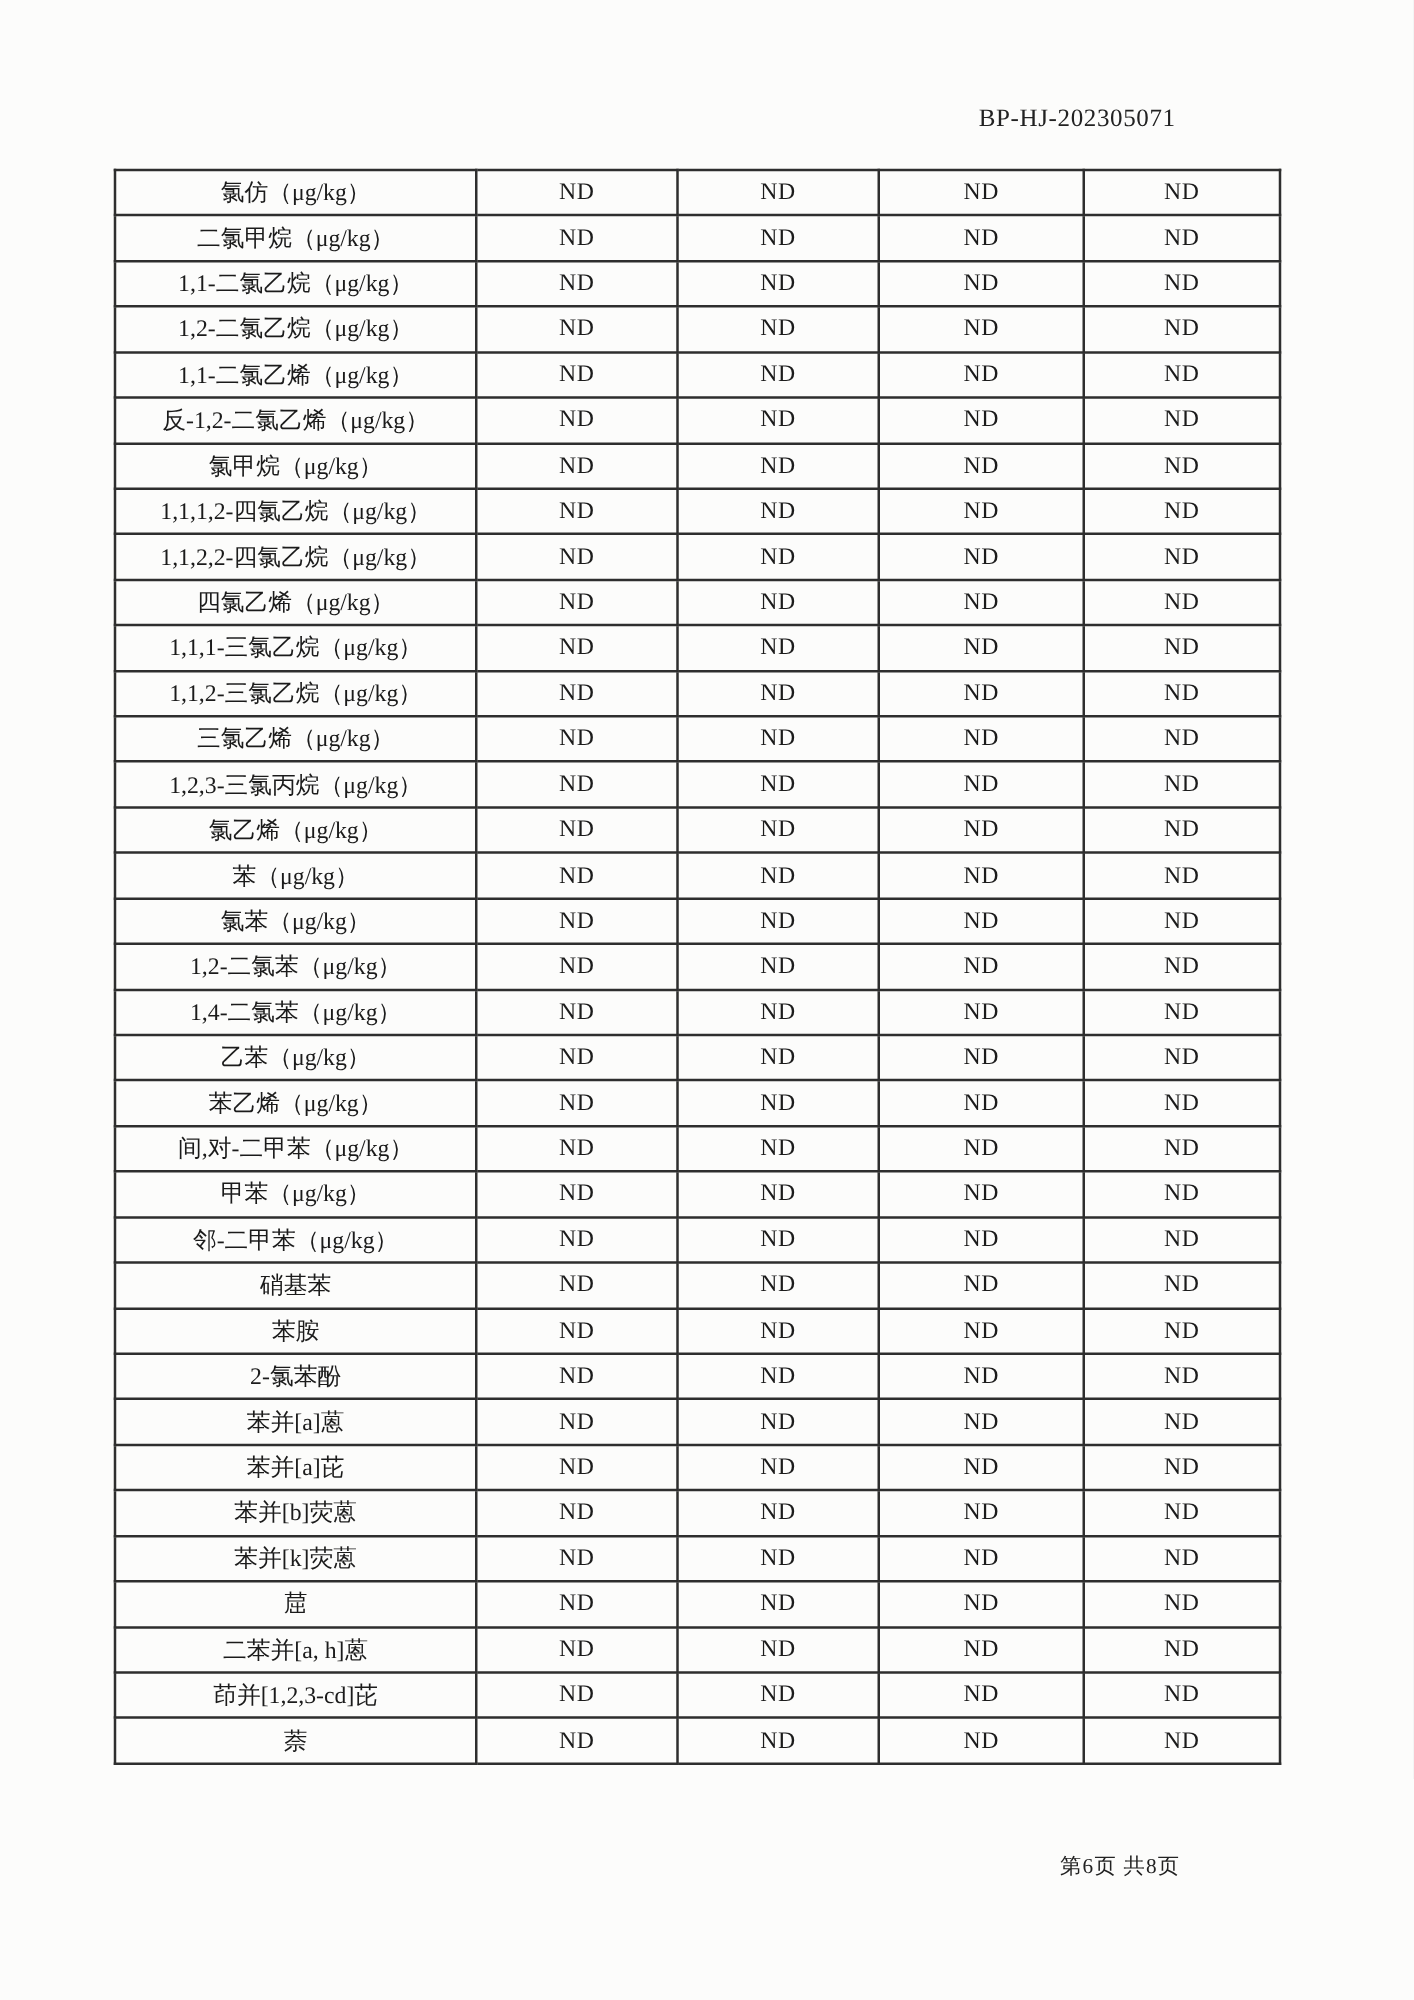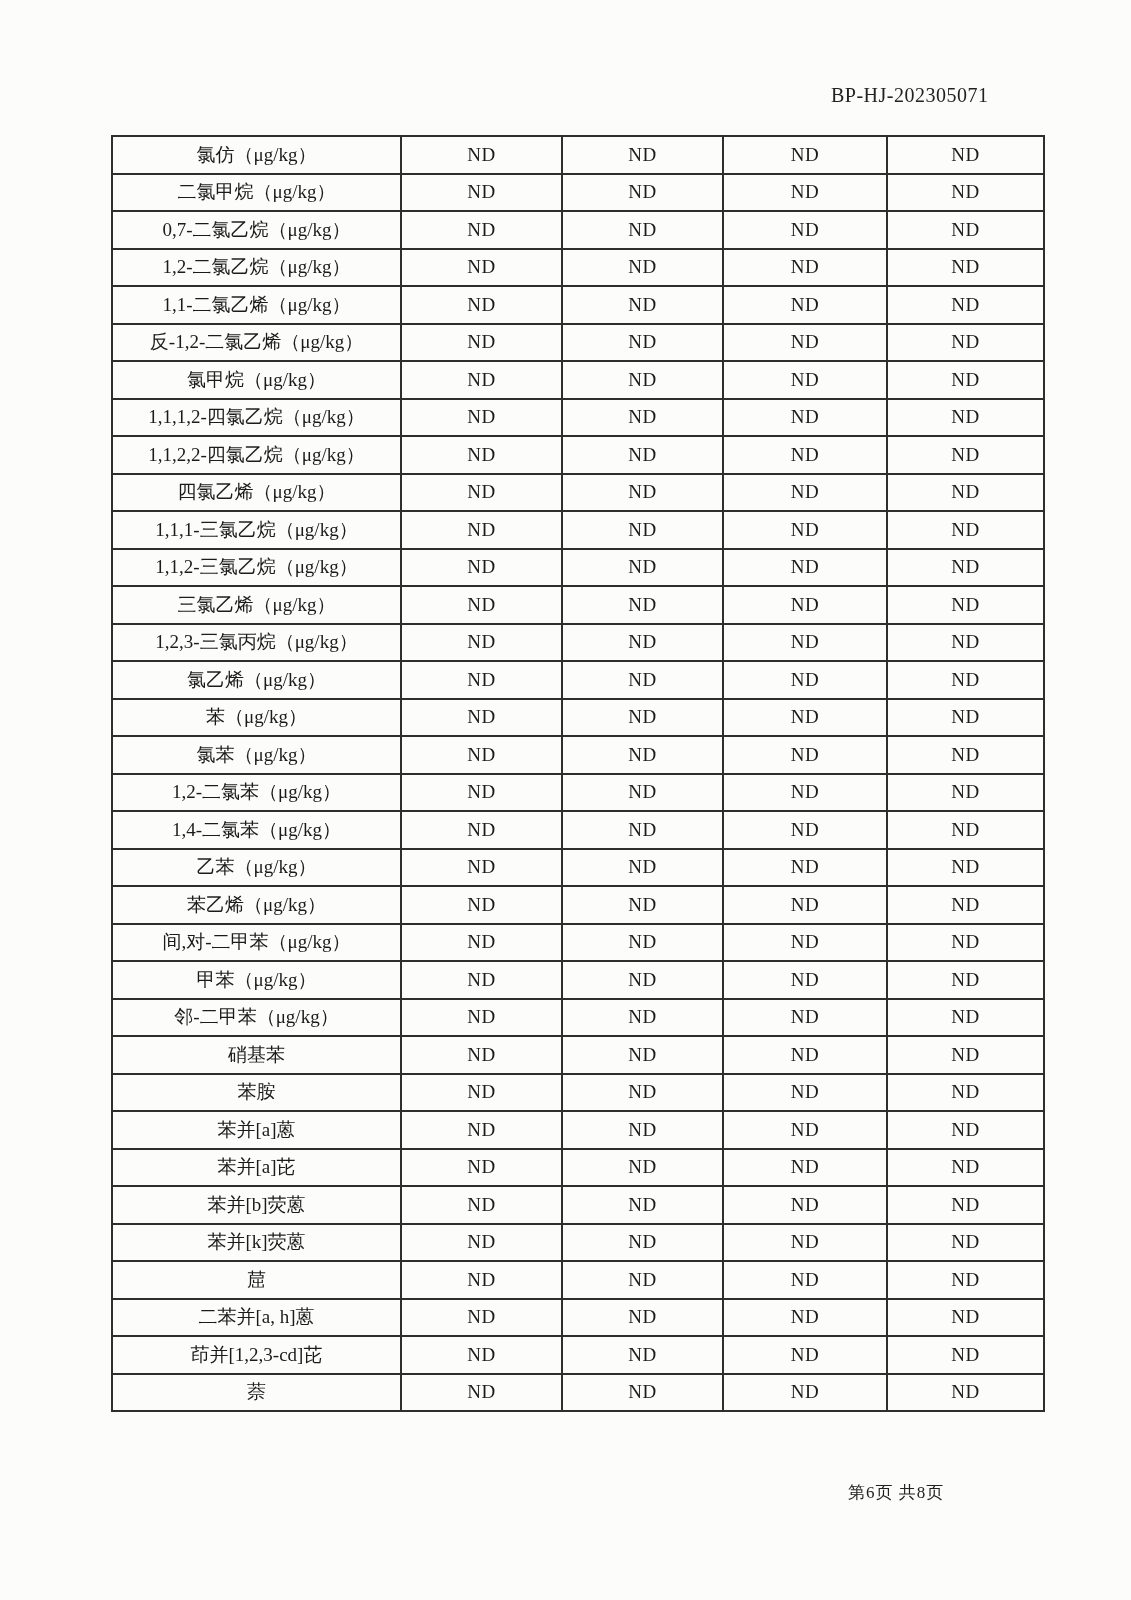--- a/index.html
+++ b/index.html
@@ -13,25 +13,24 @@
     color: #1e1e1e;
     overflow: hidden;
   }
   .report-code {
     position: absolute;
     top: 84px;
     left: 783px;
     font-size: 20px;
     letter-spacing: 0.5px;
     color: #222;
-    margin-left: 48px;
   }
   table.results-table {
     position: absolute;
-    left: 111px;
+    left: 91px;
     top: 135px;
     width: 932px;
     height: 1277px;
     border-collapse: collapse;
     table-layout: fixed;
   }
   .results-table td {
     border: 2px solid #2e2e2e;
     padding: 0 4px;
     text-align: center;
@@ -92,21 +91,21 @@
           <td class="value-cell">ND</td>
         </tr>
         <tr>
           <td class="label-cell">二氯甲烷（μg/kg）</td>
           <td class="value-cell">ND</td>
           <td class="value-cell">ND</td>
           <td class="value-cell">ND</td>
           <td class="value-cell">ND</td>
         </tr>
         <tr>
-          <td class="label-cell">0,7-二氯乙烷（μg/kg）</td>
+          <td class="label-cell">1,1-二氯乙烷（μg/kg）</td>
           <td class="value-cell">ND</td>
           <td class="value-cell">ND</td>
           <td class="value-cell">ND</td>
           <td class="value-cell">ND</td>
         </tr>
         <tr>
           <td class="label-cell">1,2-二氯乙烷（μg/kg）</td>
           <td class="value-cell">ND</td>
           <td class="value-cell">ND</td>
           <td class="value-cell">ND</td>
@@ -254,20 +253,27 @@
         </tr>
         <tr>
           <td class="label-cell">硝基苯</td>
           <td class="value-cell">ND</td>
           <td class="value-cell">ND</td>
           <td class="value-cell">ND</td>
           <td class="value-cell">ND</td>
         </tr>
         <tr>
           <td class="label-cell">苯胺</td>
+          <td class="value-cell">ND</td>
+          <td class="value-cell">ND</td>
+          <td class="value-cell">ND</td>
+          <td class="value-cell">ND</td>
+        </tr>
+        <tr>
+          <td class="label-cell">2-氯苯酚</td>
           <td class="value-cell">ND</td>
           <td class="value-cell">ND</td>
           <td class="value-cell">ND</td>
           <td class="value-cell">ND</td>
         </tr>
         <tr>
           <td class="label-cell">苯并[a]蒽</td>
           <td class="value-cell">ND</td>
           <td class="value-cell">ND</td>
           <td class="value-cell">ND</td>

